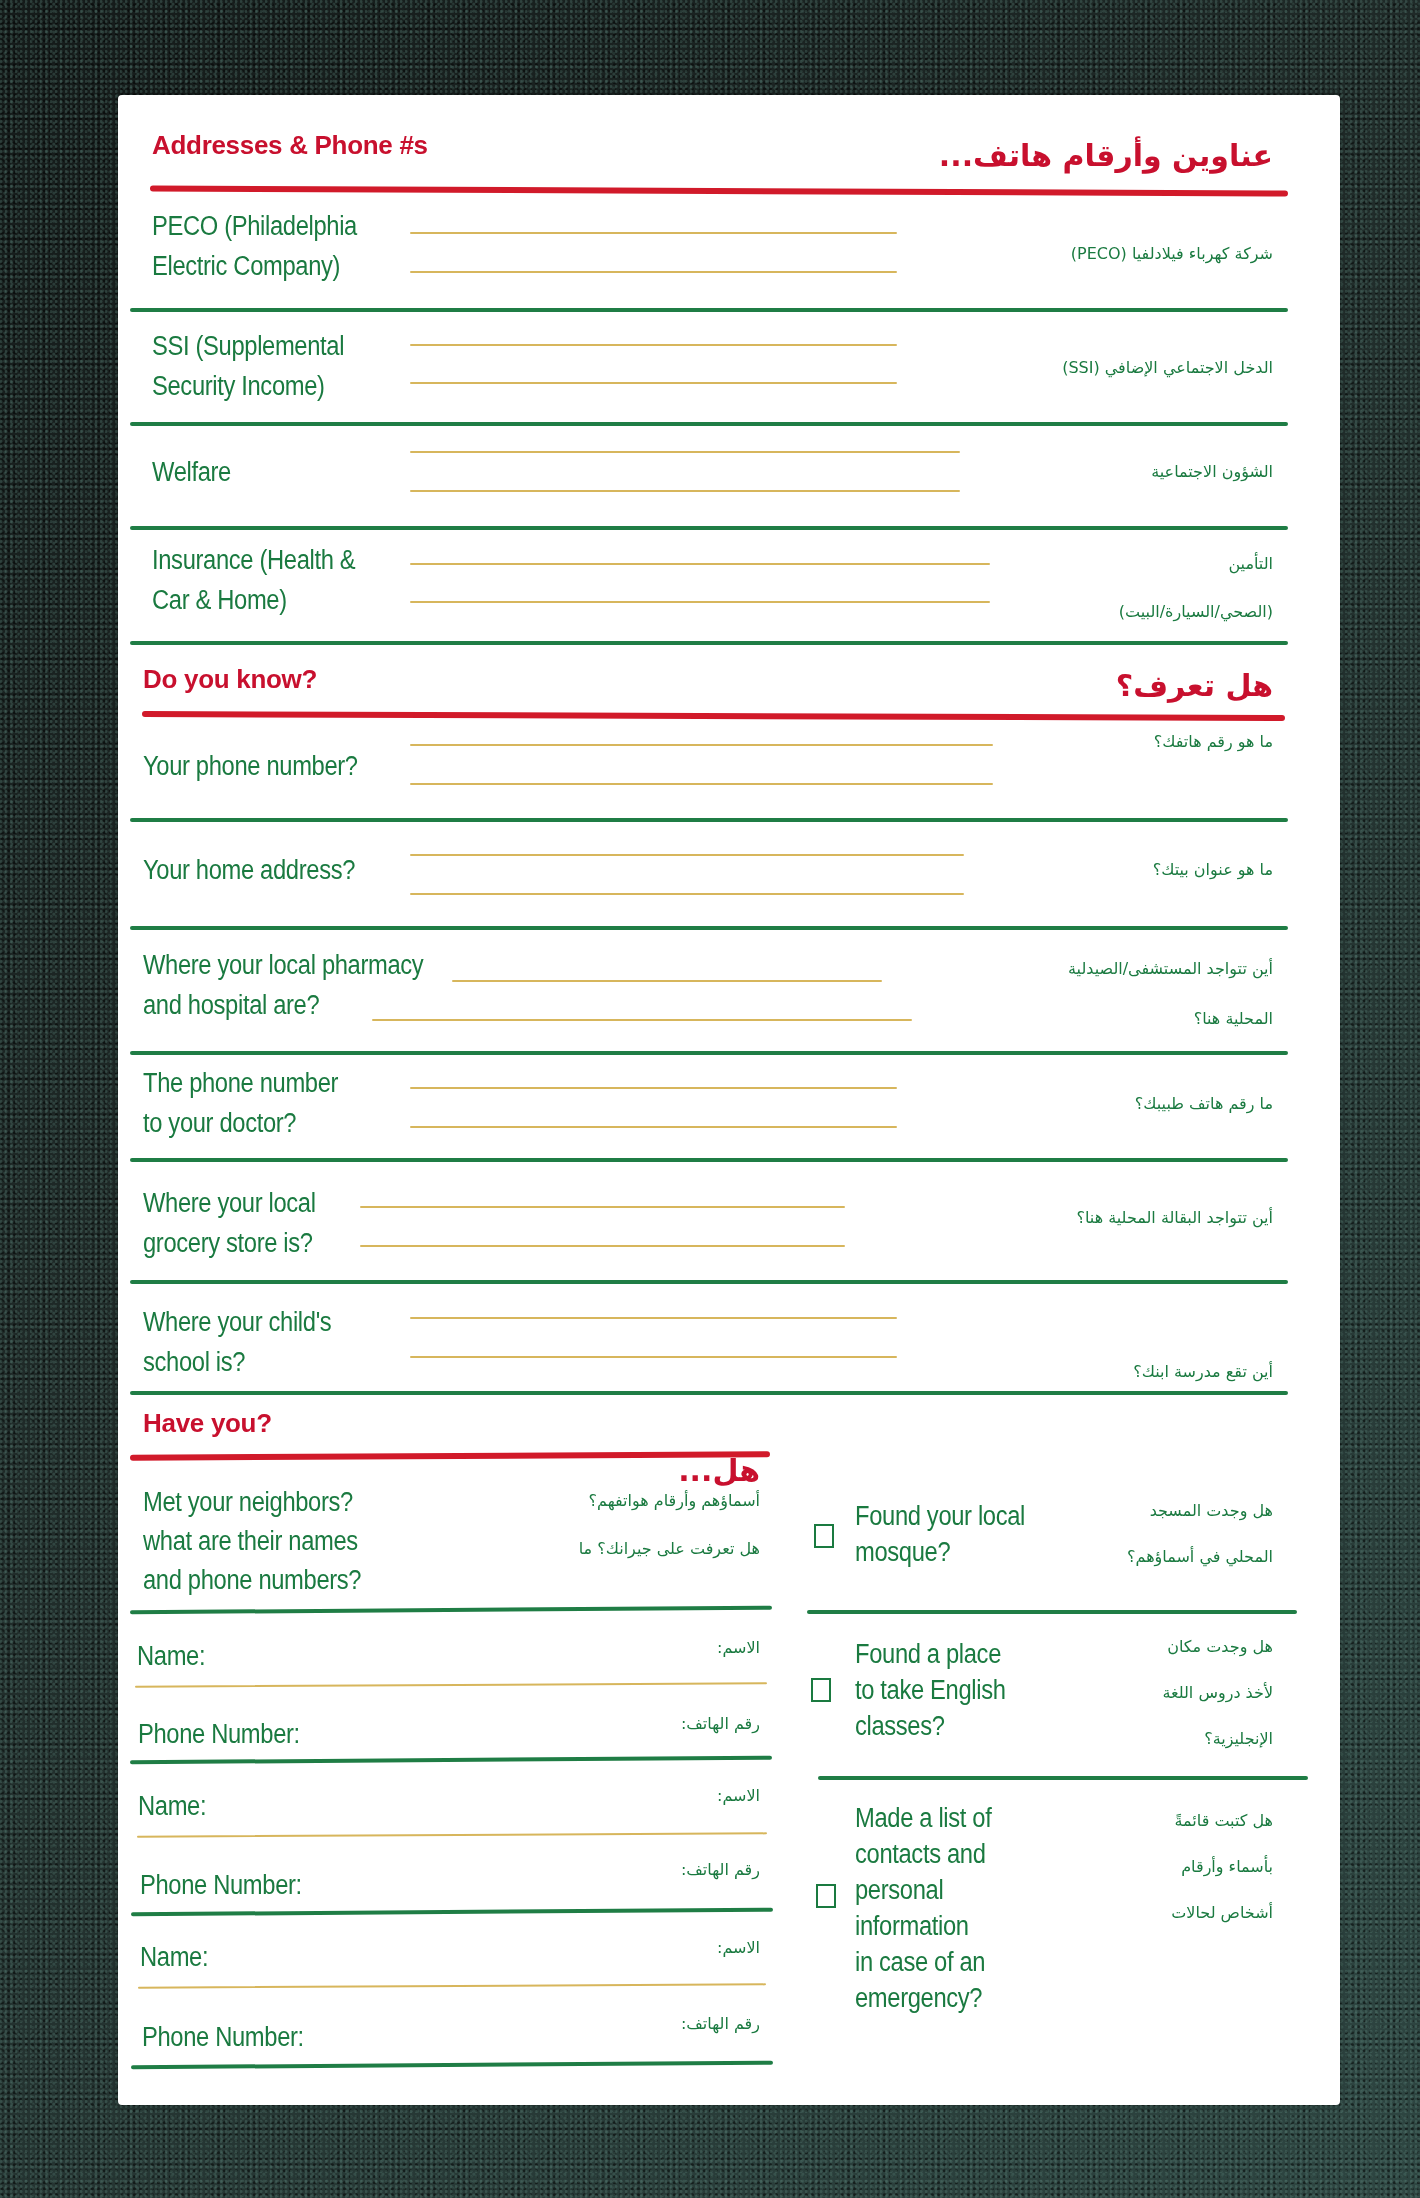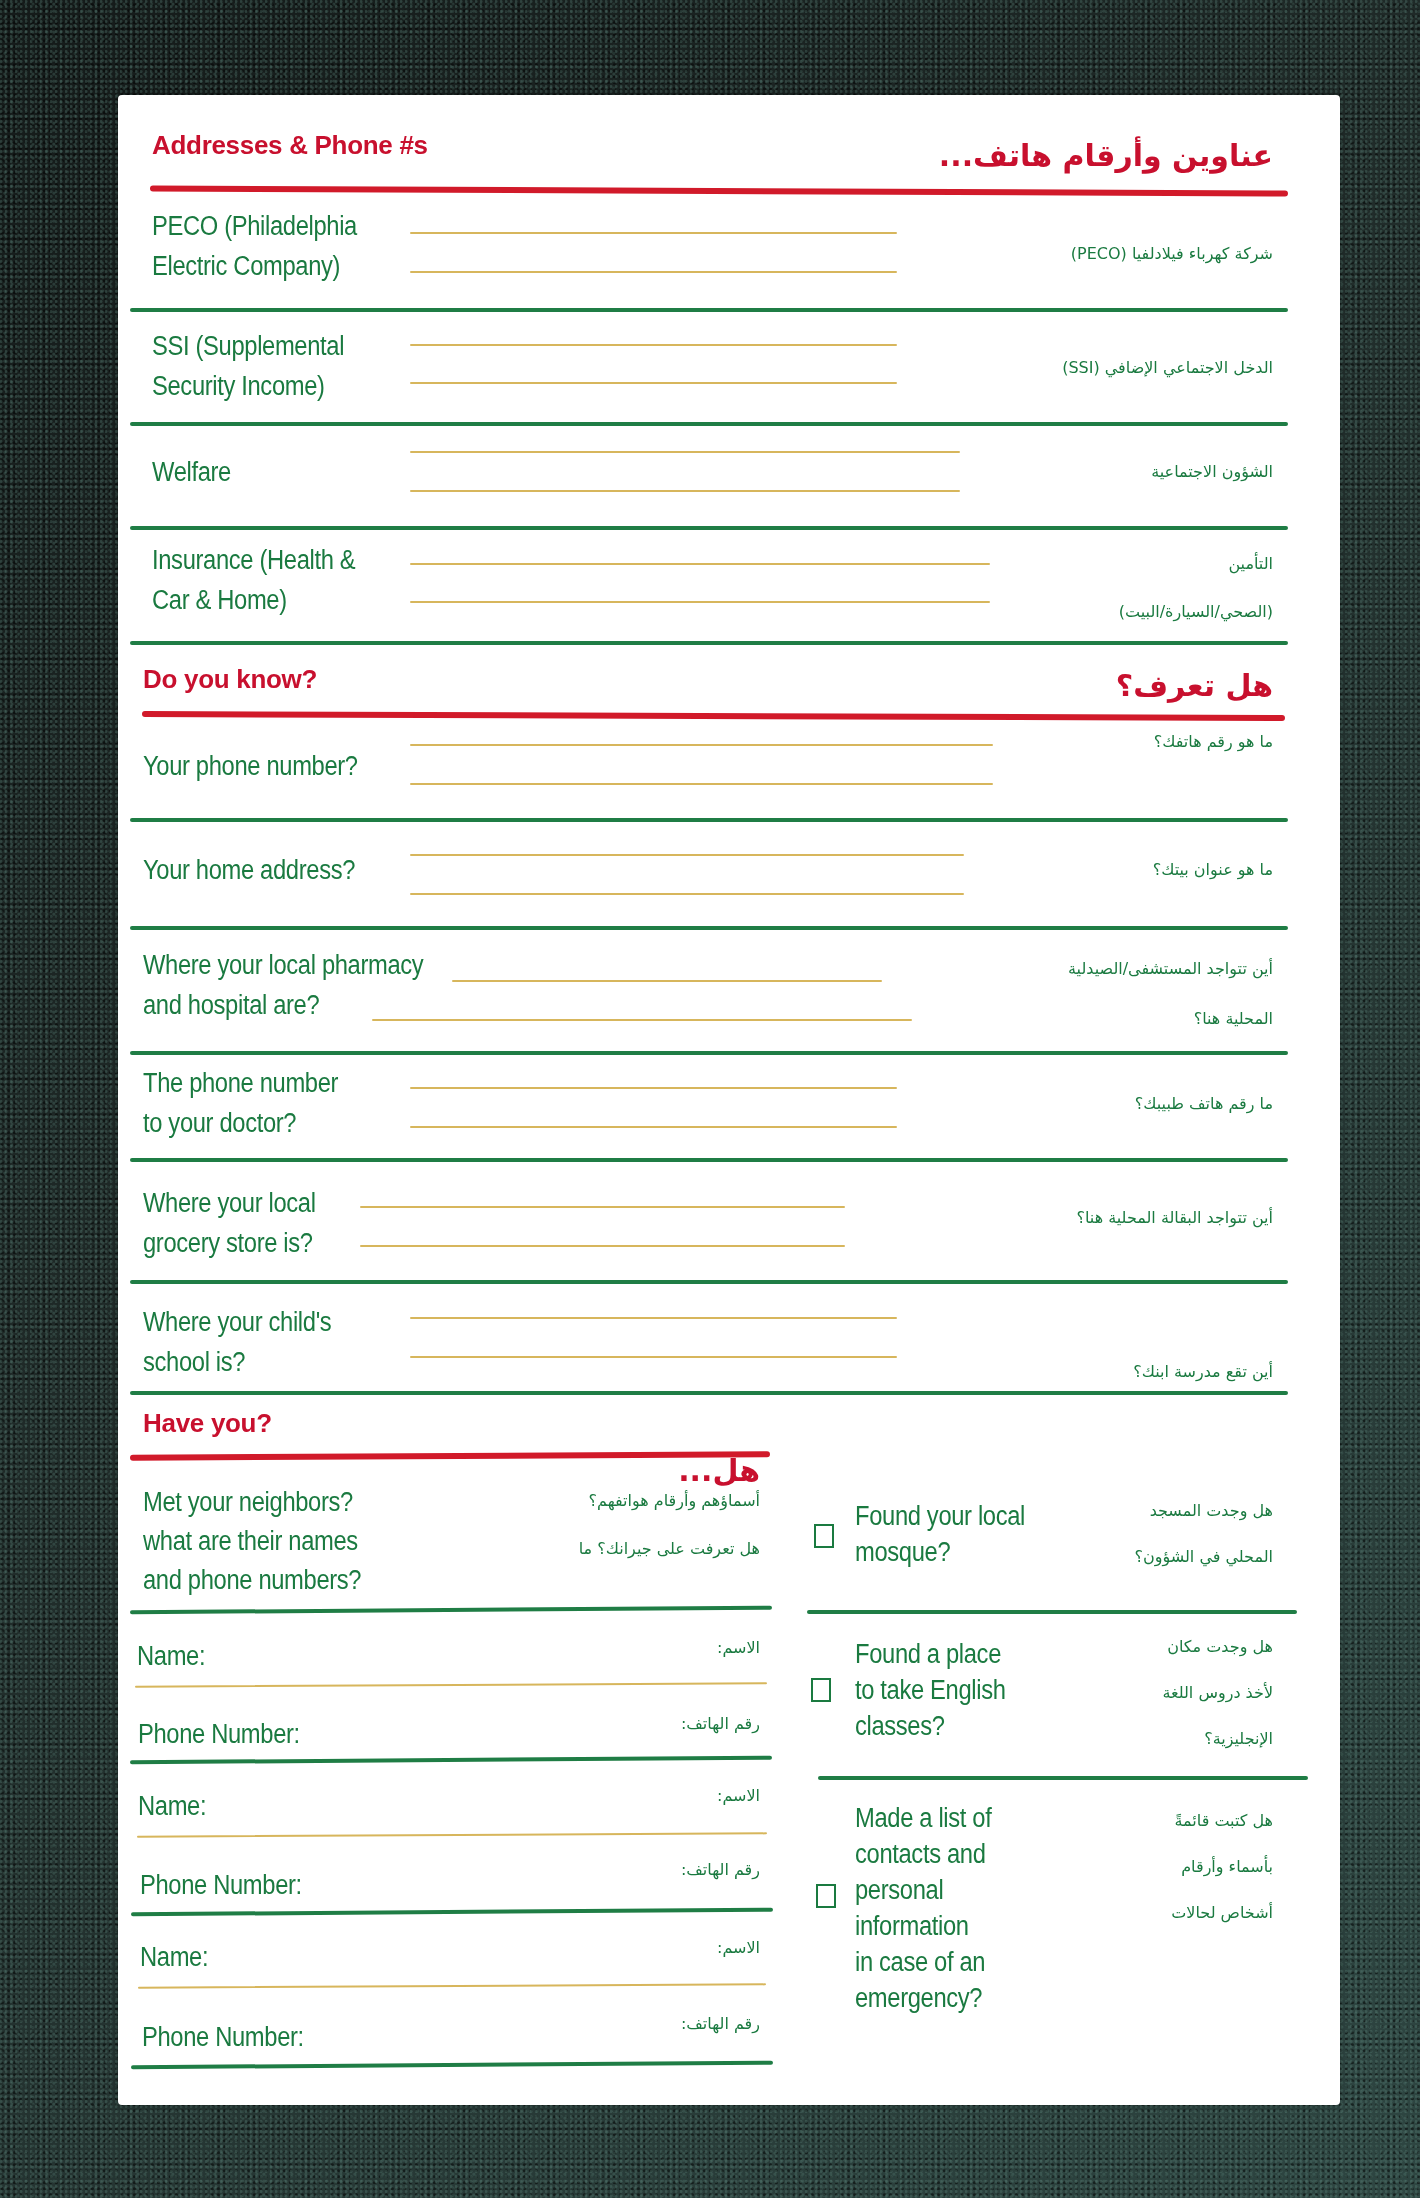--- a/index.html
+++ b/index.html
@@ -175,21 +175,21 @@
 <input class="blank-field" style="left: 320px; top: 2022px; width: 230px;">
 <div class="greenline" style="left:131px; top:2063px; width:642px; transform:rotate(-0.4deg);"></div>
 
 <div class="checkbox" style="left:814px; top:1524px;"></div>
 <div class="abs en" style="left:855px; top:1498px; line-height:36px;">
   <div>Found your local</div>
   <div>mosque?</div>
 </div>
 <div class="abs ar" style="right:147px; top:1488px; width:300px; line-height:46px;">
   <div>هل وجدت المسجد</div>
-  <div>المحلي في الشؤون؟</div>
+  <div>المحلي في أسماؤهم؟</div>
 </div>
 <div class="greenline" style="left:807px; top:1610px; width:490px;"></div>
 
 <div class="checkbox" style="left:811px; top:1678px;"></div>
 <div class="abs en" style="left:855px; top:1636px; line-height:36px;">
   <div>Found a place</div>
   <div>to take English</div>
   <div>classes?</div>
 </div>
 <div class="abs ar" style="right:147px; top:1624px; width:300px; line-height:46px;">

